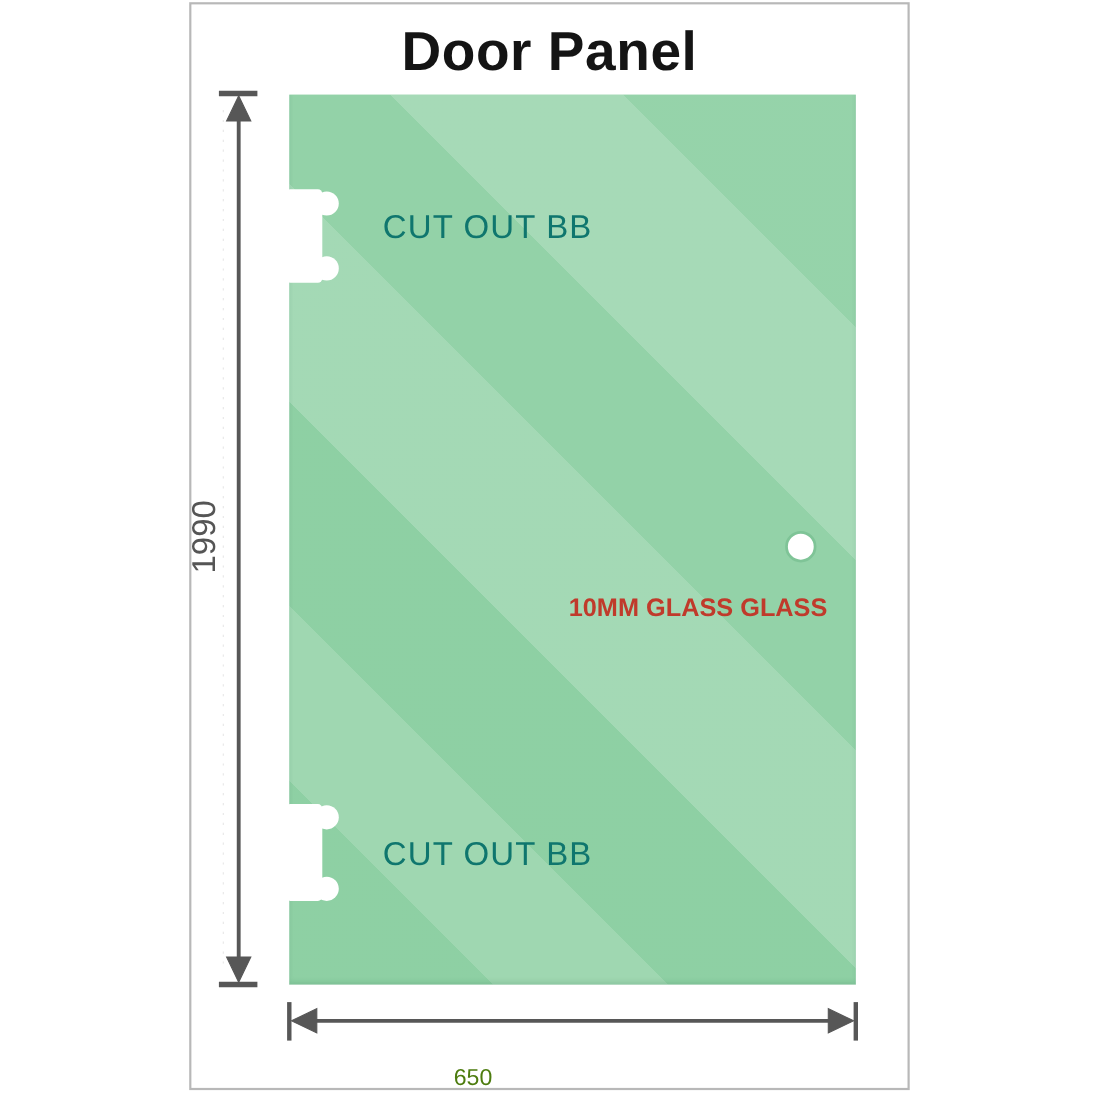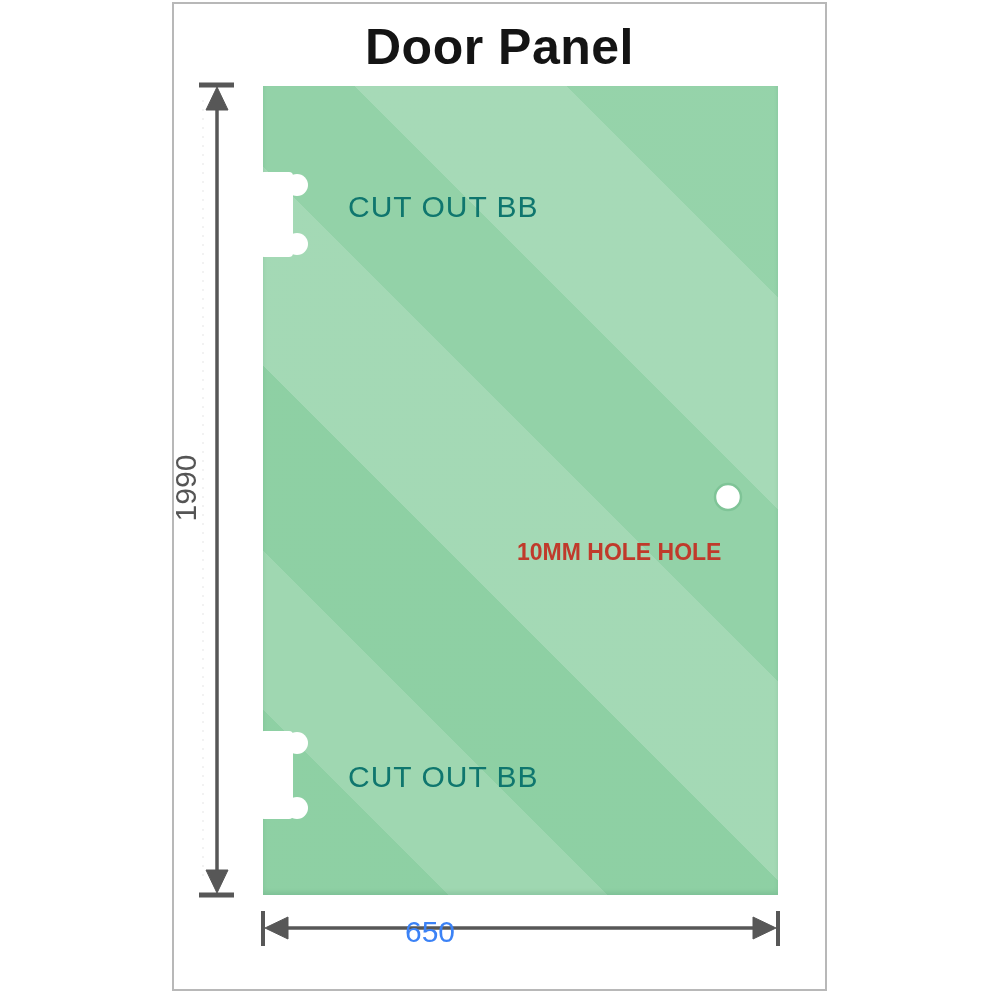--- a/index.html
+++ b/index.html
@@ -82,24 +82,24 @@
   }
   .dim-height-label {
     left: 186px;
     top: 488px;
     transform: translate(-50%, -50%) rotate(-90deg);
     font-size: 30px;
     color: #555555;
   }
   .dim-width-label {
     left: 430px;
-    top: 915px;
+    top: 968px;
     transform: translateX(-50%);
-    font-size: 30px;
-    color: #3b82f6;
+    font-size: 21px;
+    color: #4d7c0f;
   }
 </style>
 </head>
 <body>
 
 <div class="canvas">
 
   <div class="frame"></div>
 
   <div class="page-title label">Door Panel</div>
@@ -137,19 +137,19 @@
       <line x1="268" y1="928" x2="773" y2="928" stroke-width="3.5"></line>
       <polygon points="265,928 288,917 288,939" stroke-width="1"></polygon>
       <polygon points="776,928 753,917 753,939" stroke-width="1"></polygon>
     </g>
   </svg>
 
   <div class="label cutout-label cutout-label-top">CUT OUT BB</div>
 
   <div class="label cutout-label cutout-label-bottom">CUT OUT BB</div>
 
-  <div class="label hole-label">10MM HOLE HOLE</div>
+  <div class="label hole-label">10MM GLASS GLASS</div>
 
   <div class="label dim-height-label">1990</div>
 
   <div class="label dim-width-label">650</div>
 
 </div>
 
 </body></html>

